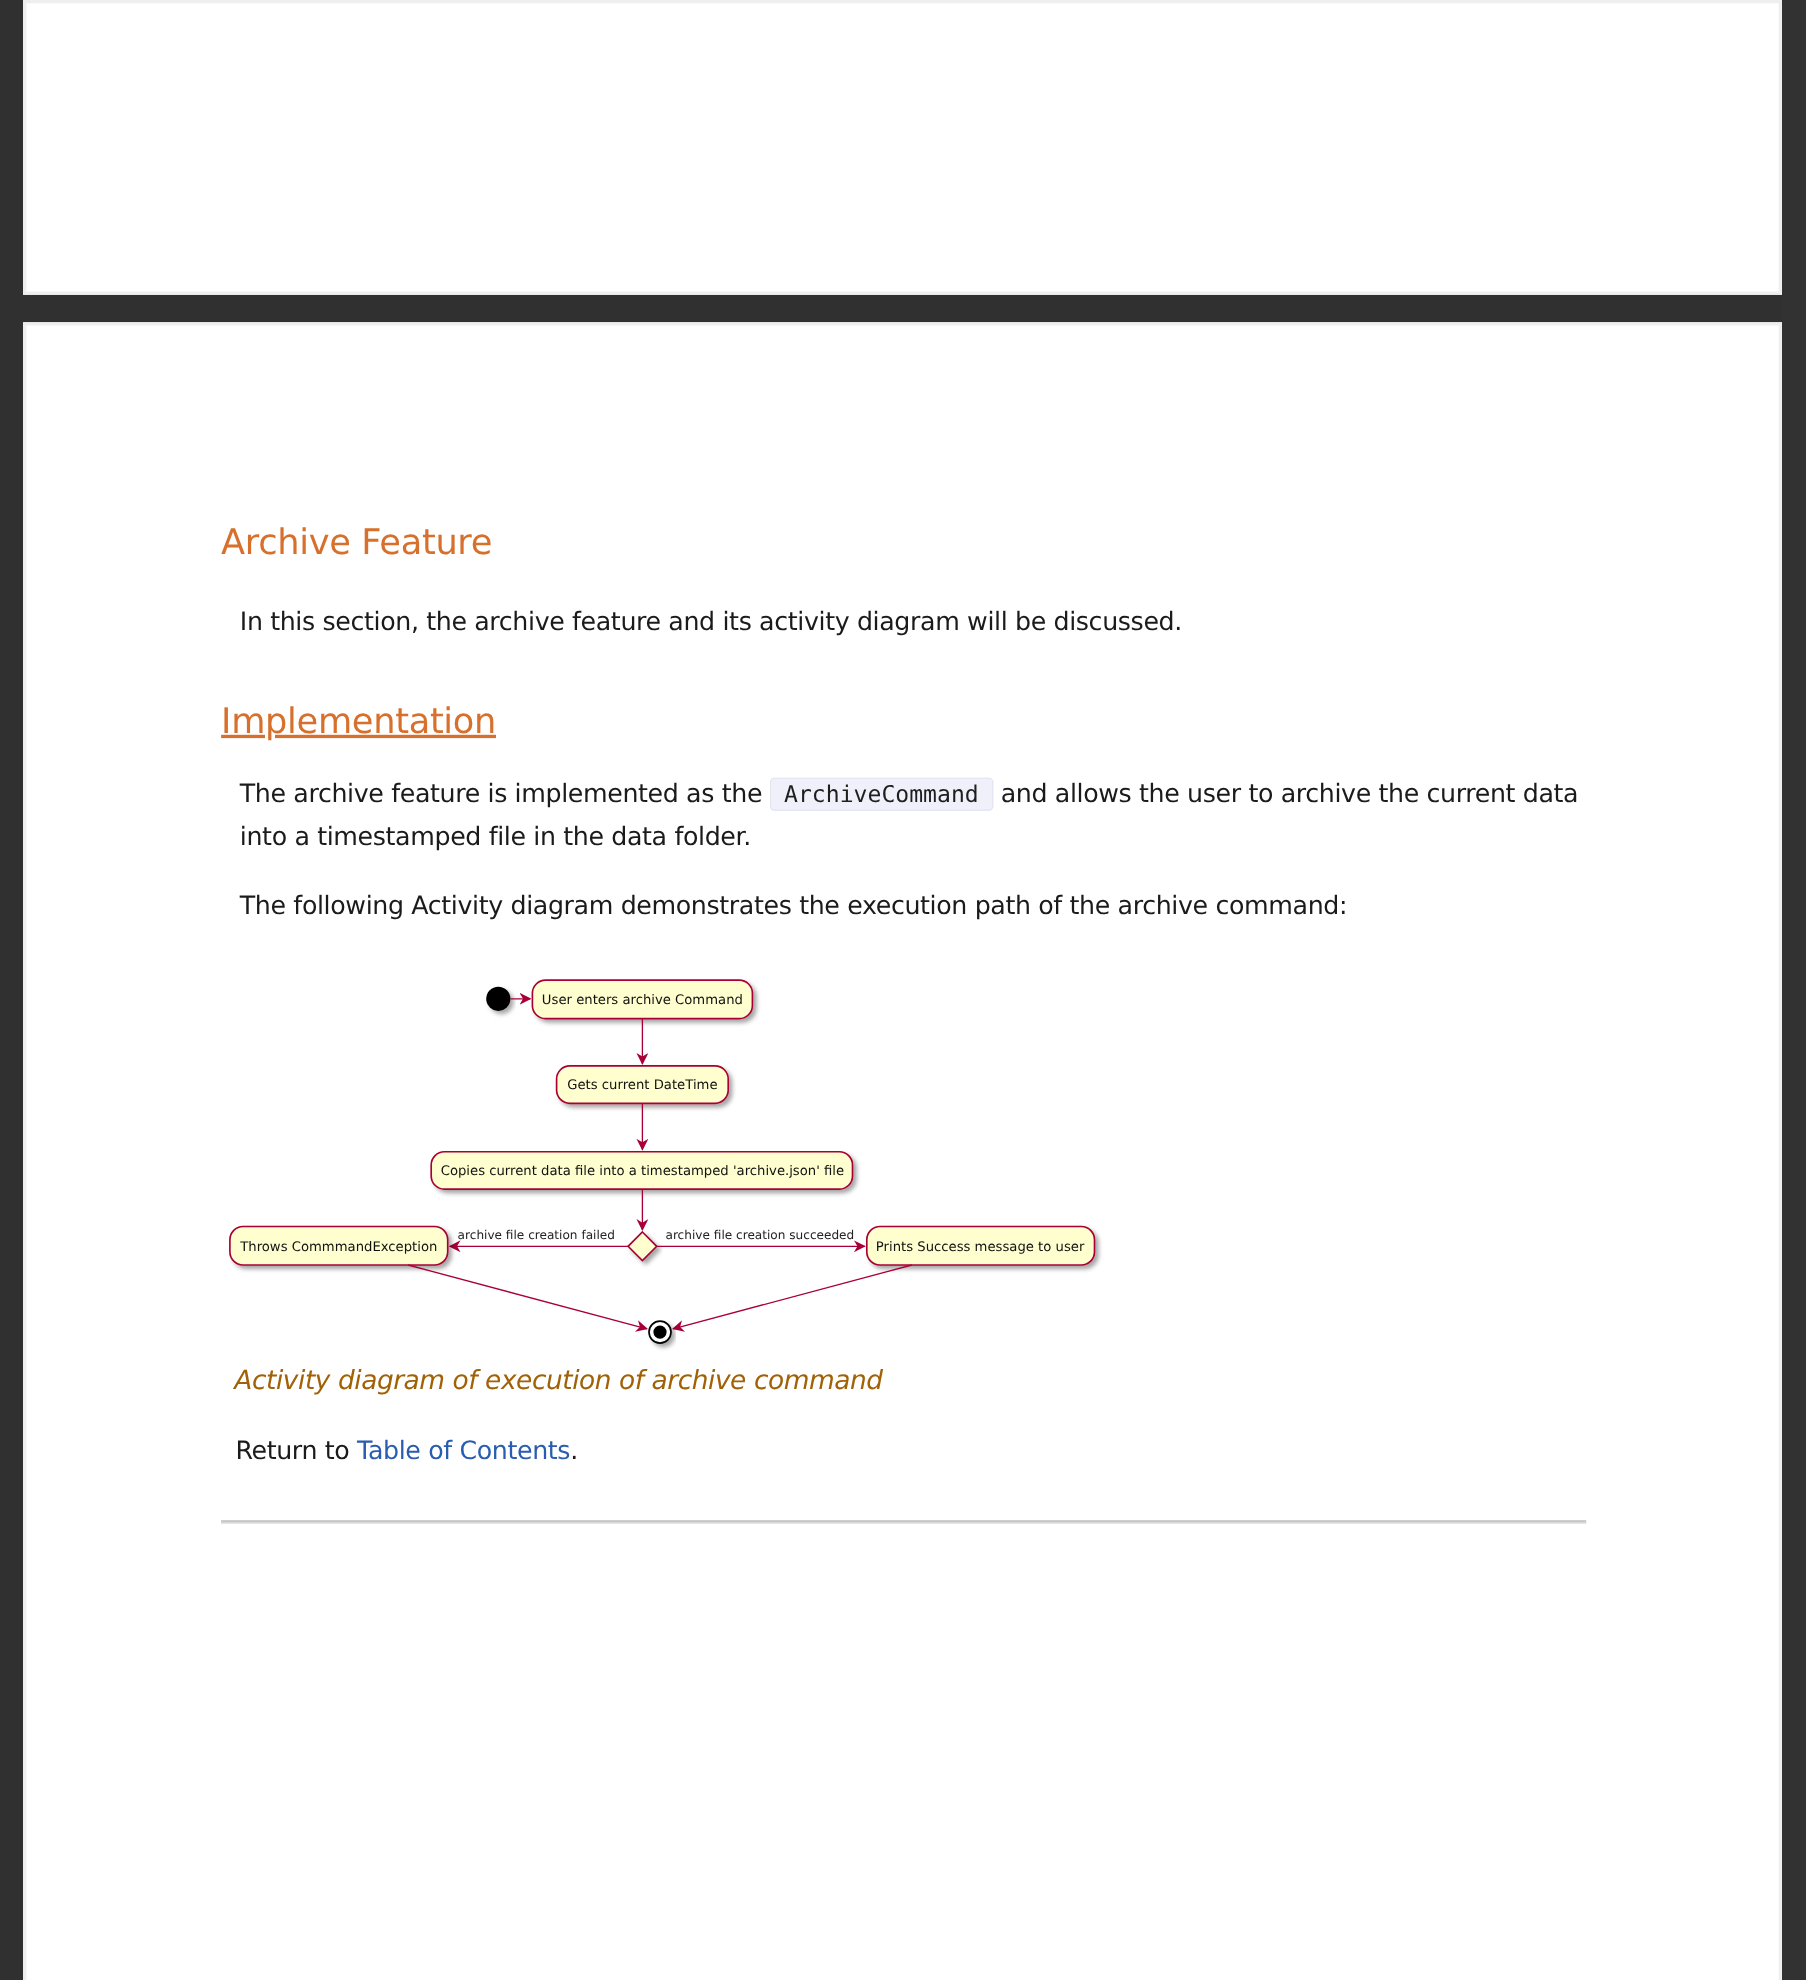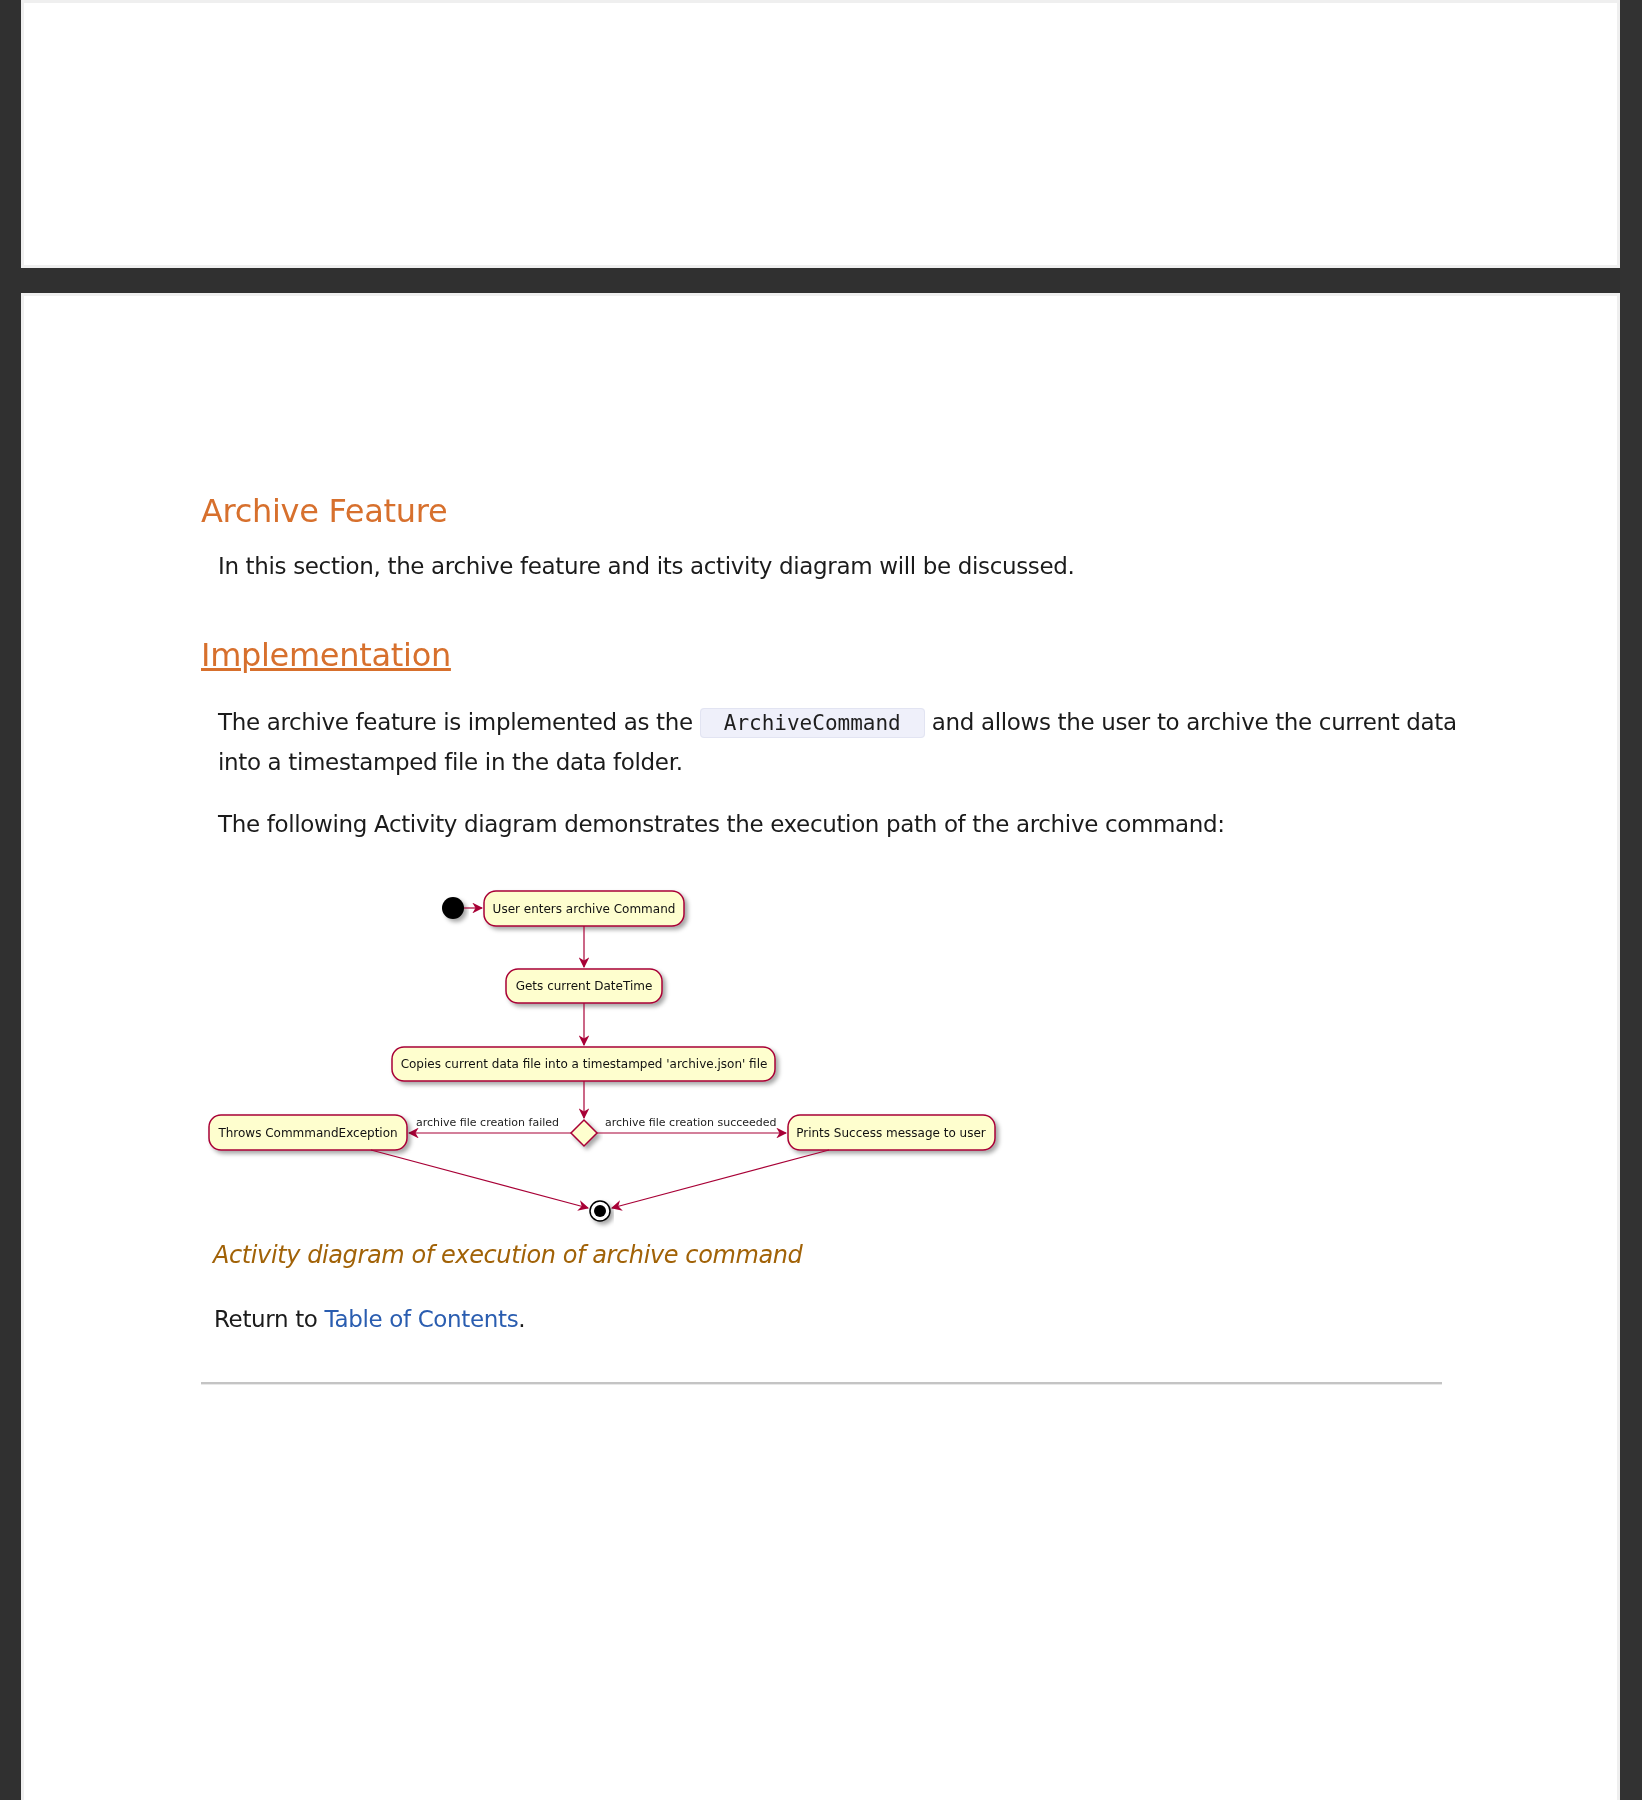--- a/index.html
+++ b/index.html
@@ -42,42 +42,42 @@
       position: absolute;
       left: 0;
       margin: 0;
       font-family: "DejaVu Sans", sans-serif;
       font-weight: normal;
       font-size: 32px;
       color: #d7702d;
       white-space: nowrap;
       letter-spacing: -0.3px;
     }
-    .h2.title { top: 181px; margin-top: 18px; }
+    .h2.title { top: 181px; }
     .h2.impl { top: 343px; text-decoration: underline; }
     .p {
       position: absolute;
       left: 17px;
       margin: 0;
       font-size: 23px;
       line-height: 39px;
       color: #1b1b1b;
       width: 1241px;
       letter-spacing: -0.35px;
     }
     .p.intro { top: 254px; white-space: nowrap; }
     .p.impl-text { top: 410px; }
     .p.following { top: 512px; white-space: nowrap; }
     .code {
       font-family: "DejaVu Sans Mono", "Liberation Mono", monospace;
       font-size: 21px;
       background: #eff0fa;
       border: 1px solid #e2e4f2;
       border-radius: 4px;
-      padding: 2px 23px;
+      padding: 2px 12px;
       color: #1e1e1e;
       letter-spacing: 0;
     }
     .diagram {
       position: absolute;
       left: 0;
       top: 580px;
       width: 820px;
       height: 360px;
     }

